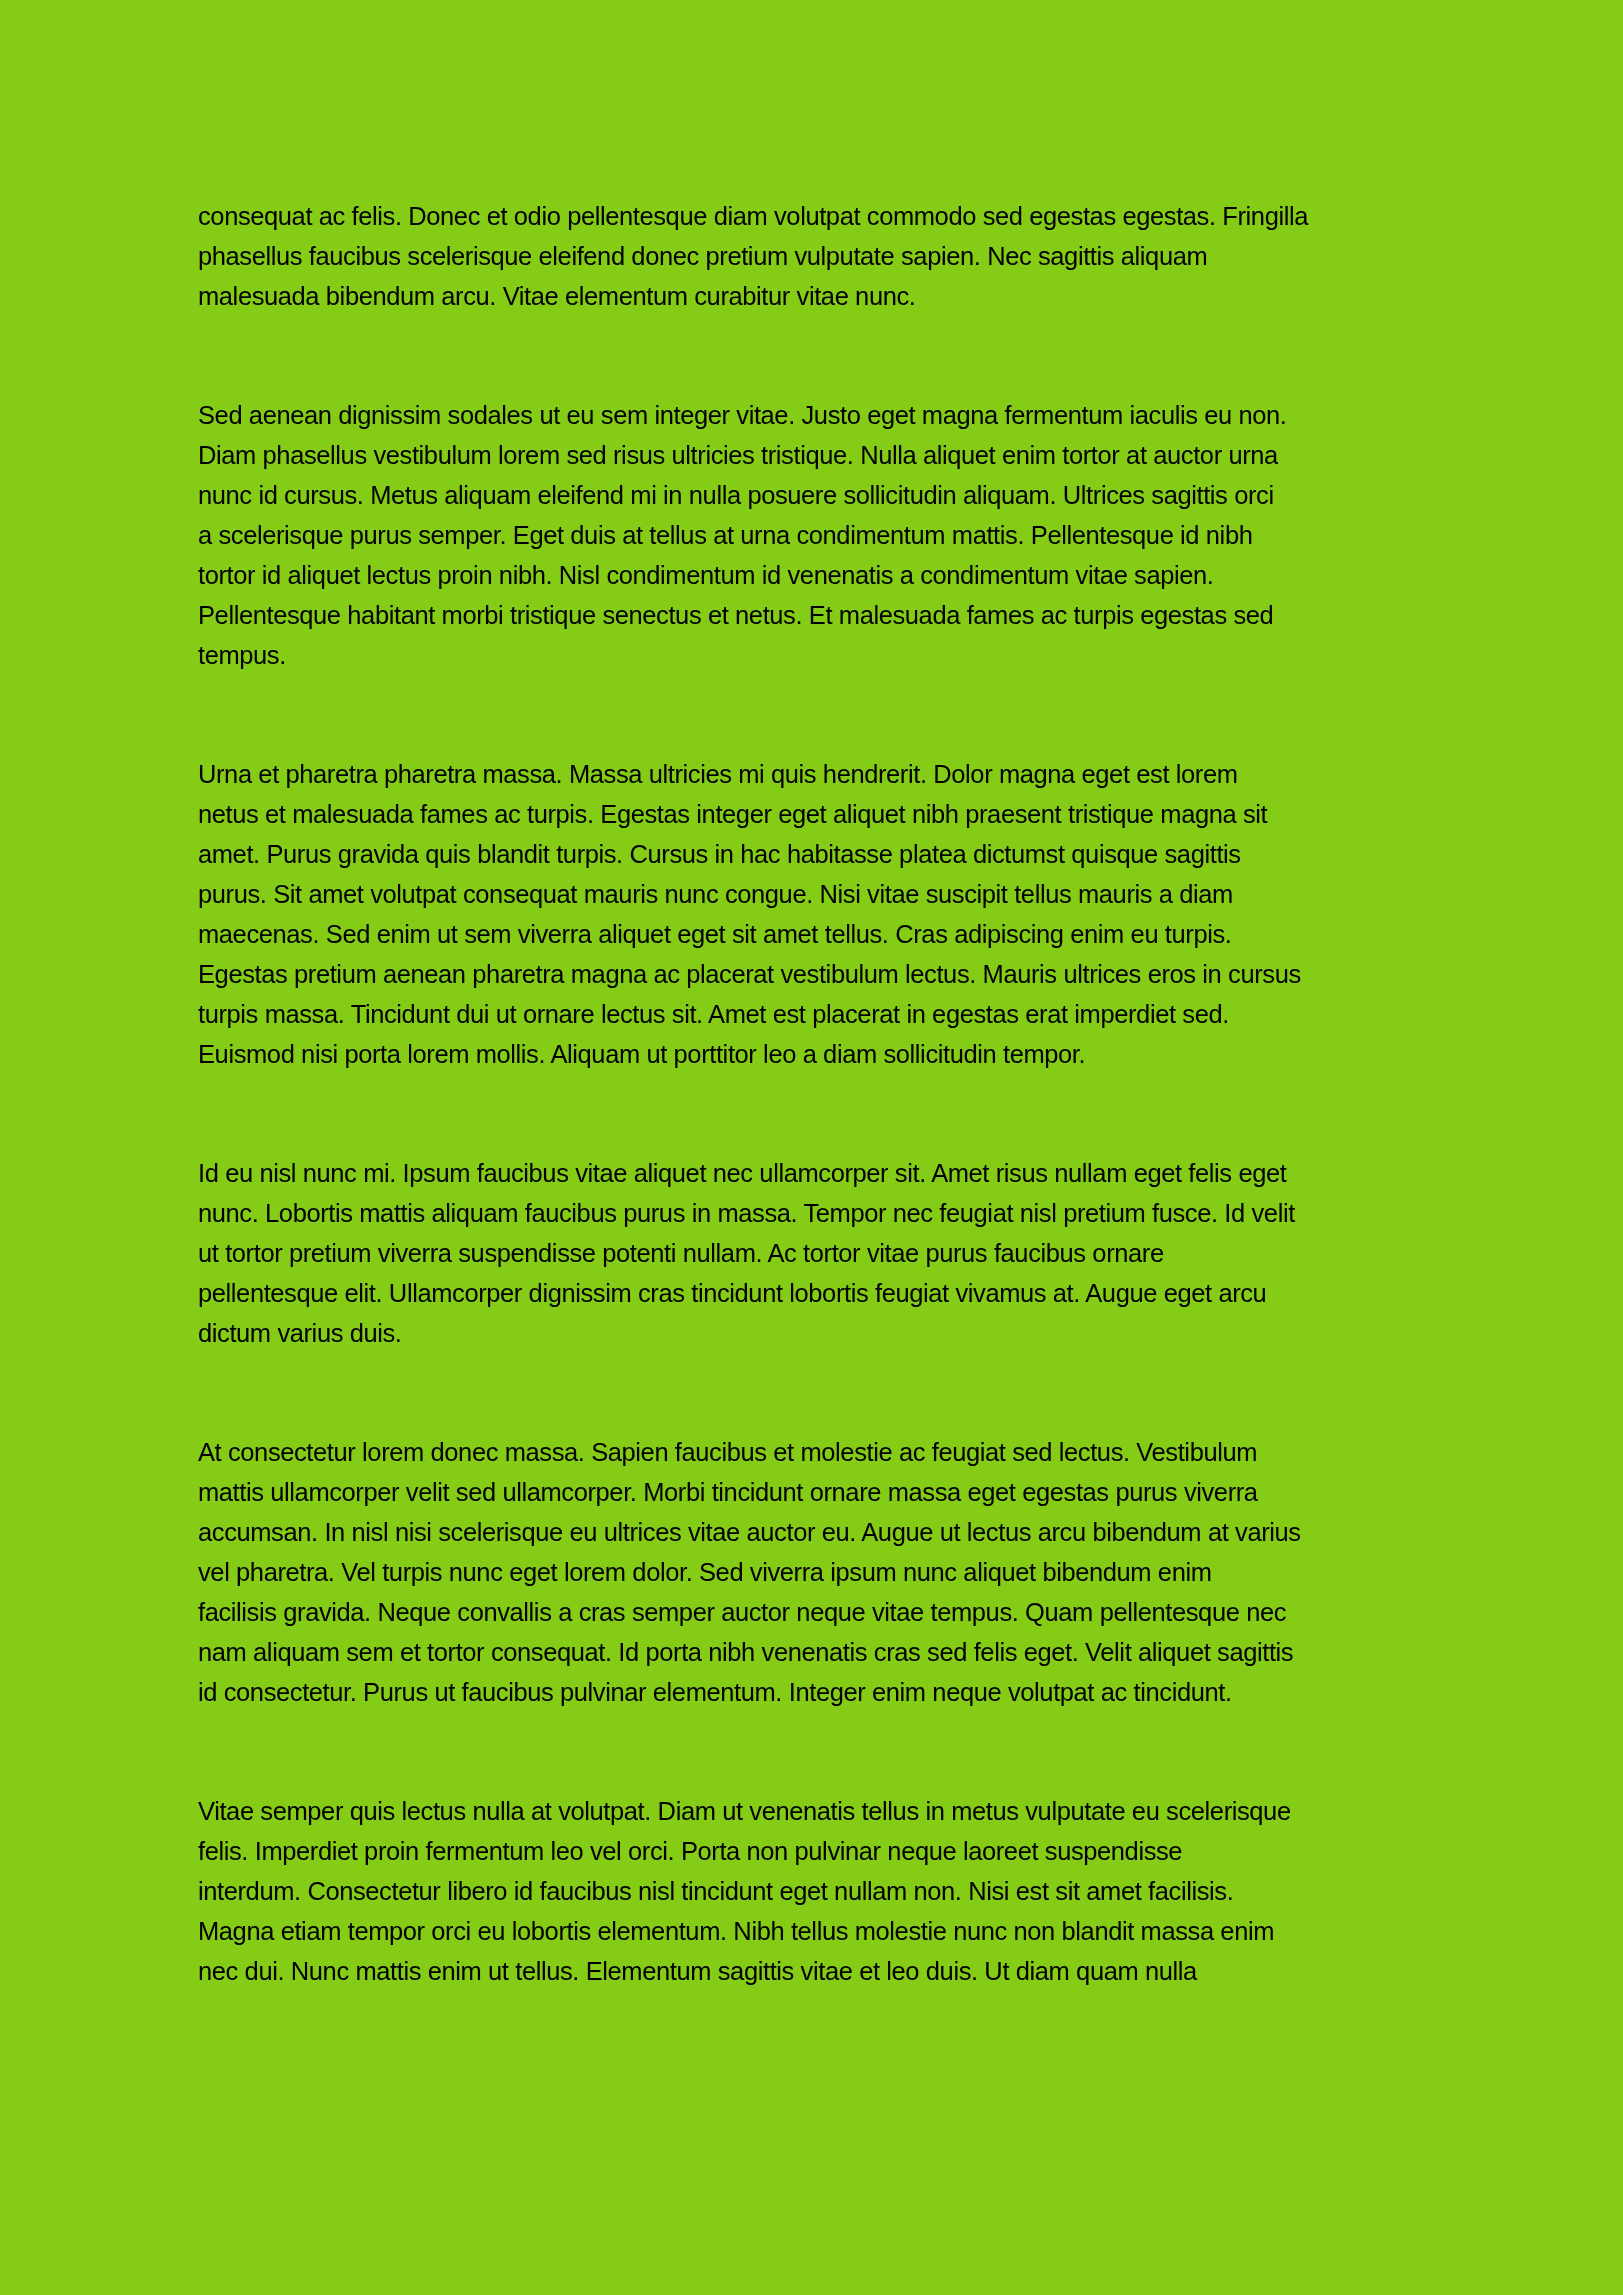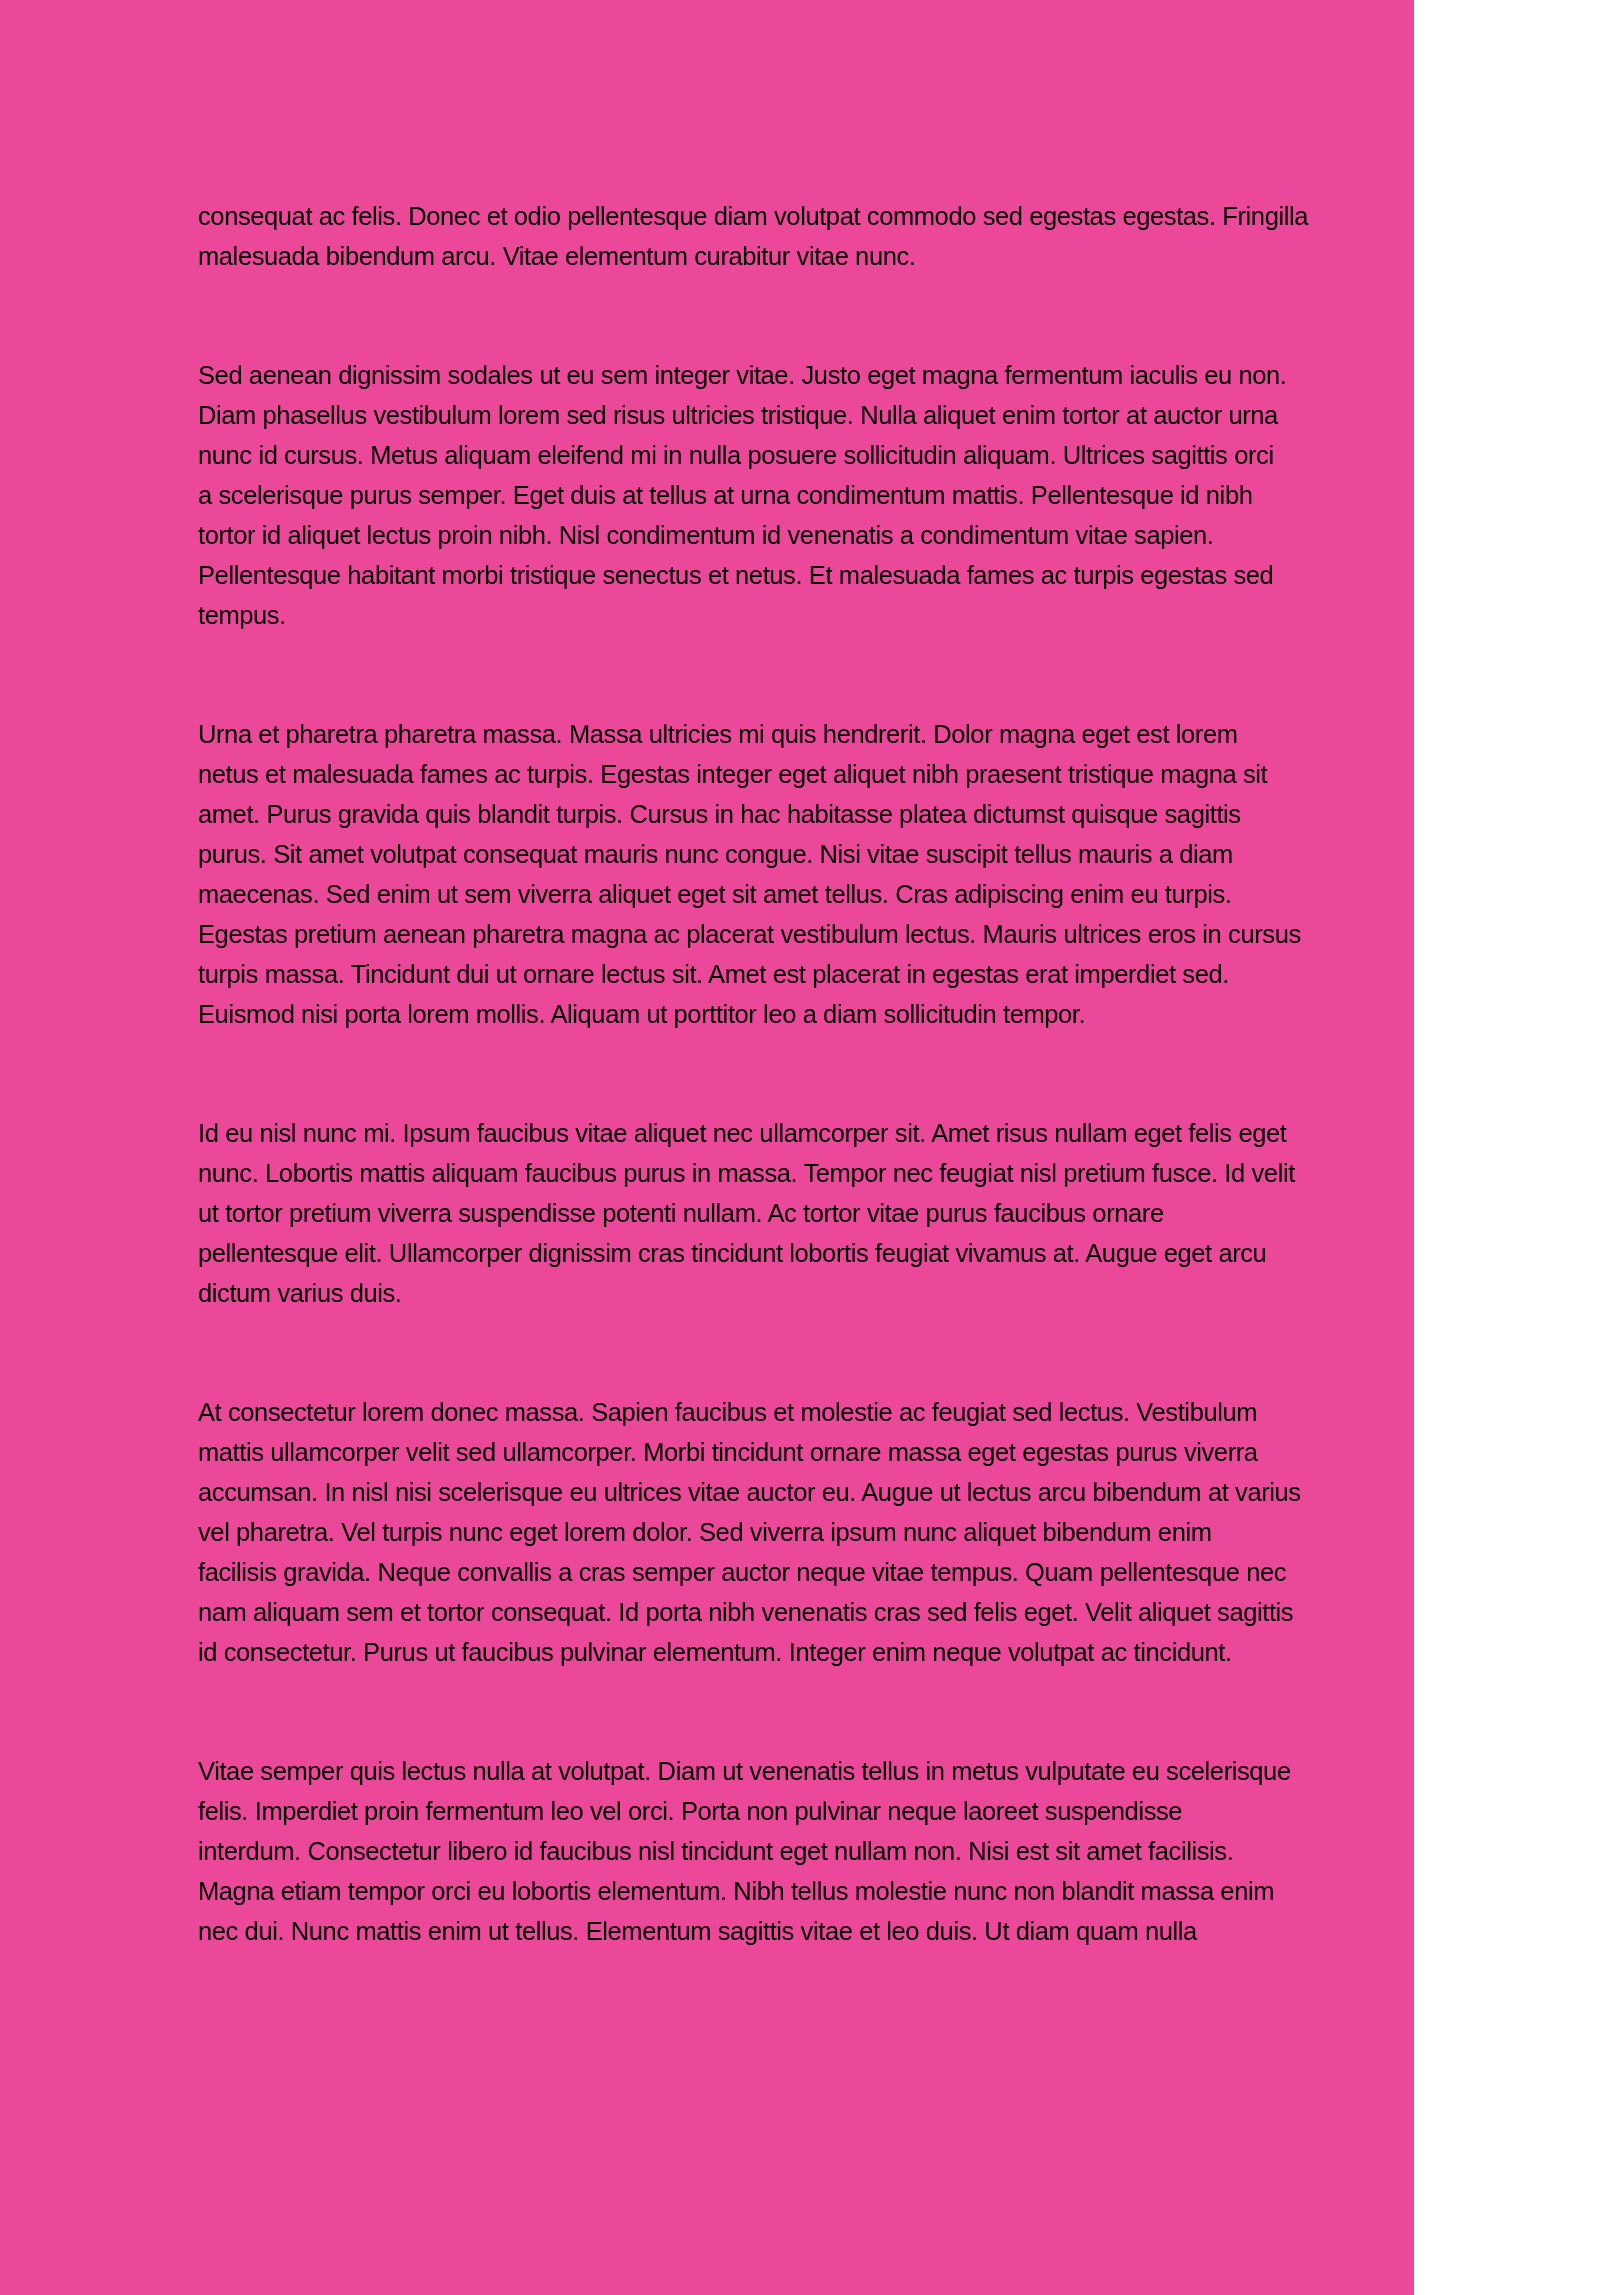--- a/index.html
+++ b/index.html
@@ -9,23 +9,23 @@
   }
   body {
     width: 1623px;
     height: 2295px;
     position: relative;
     overflow: hidden;
   }
   .page {
     position: absolute;
     left: 0; top: 0;
-    width: 1414px;
+    width: 1623px;
     height: 2295px;
-    background: #ec4899;
+    background: #84cc16;
     text-decoration: underline;
   }
   .body-text {
     position: absolute;
     left: 198px;
     top: 196px;
     width: 1256px;
     color: #000000;
     font-family: "Liberation Sans", sans-serif;
     font-size: 25.5px;
@@ -42,20 +42,21 @@
   }
 </style>
 </head>
 <body>
 
 <div class="page">
   <div class="body-text">
 
     <p class="para">
       <span class="line">consequat ac felis. Donec et odio pellentesque diam volutpat commodo sed egestas egestas. Fringilla</span>
+      <span class="line">phasellus faucibus scelerisque eleifend donec pretium vulputate sapien. Nec sagittis aliquam</span>
       <span class="line">malesuada bibendum arcu. Vitae elementum curabitur vitae nunc.</span>
     </p>
 
     <p class="para">
       <span class="line">Sed aenean dignissim sodales ut eu sem integer vitae. Justo eget magna fermentum iaculis eu non.</span>
       <span class="line">Diam phasellus vestibulum lorem sed risus ultricies tristique. Nulla aliquet enim tortor at auctor urna</span>
       <span class="line">nunc id cursus. Metus aliquam eleifend mi in nulla posuere sollicitudin aliquam. Ultrices sagittis orci</span>
       <span class="line">a scelerisque purus semper. Eget duis at tellus at urna condimentum mattis. Pellentesque id nibh</span>
       <span class="line">tortor id aliquet lectus proin nibh. Nisl condimentum id venenatis a condimentum vitae sapien.</span>
       <span class="line">Pellentesque habitant morbi tristique senectus et netus. Et malesuada fames ac turpis egestas sed</span>

